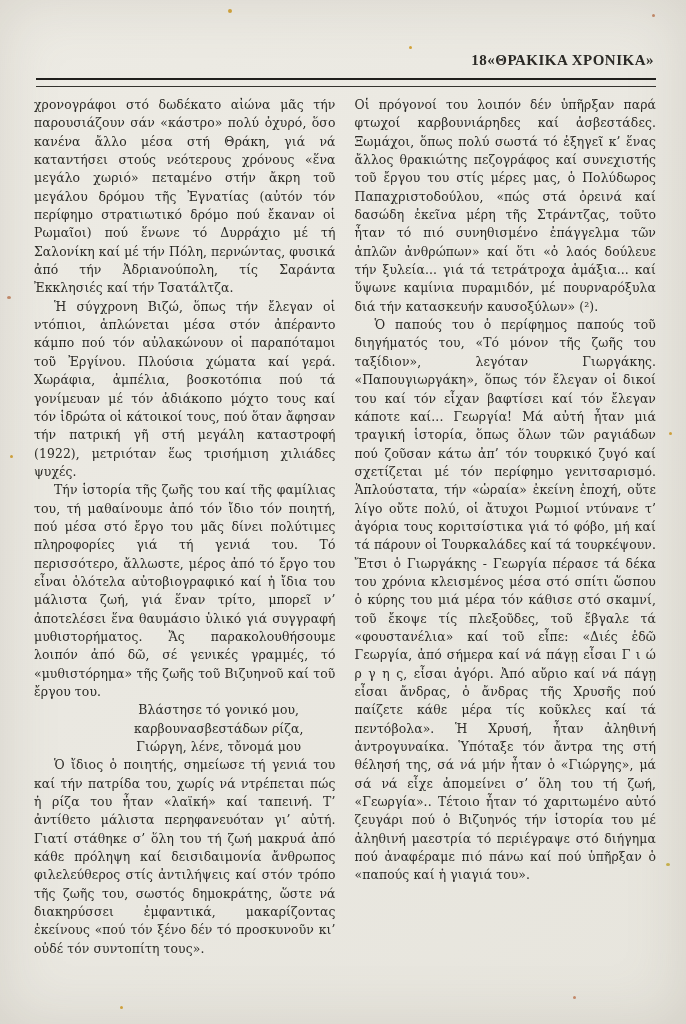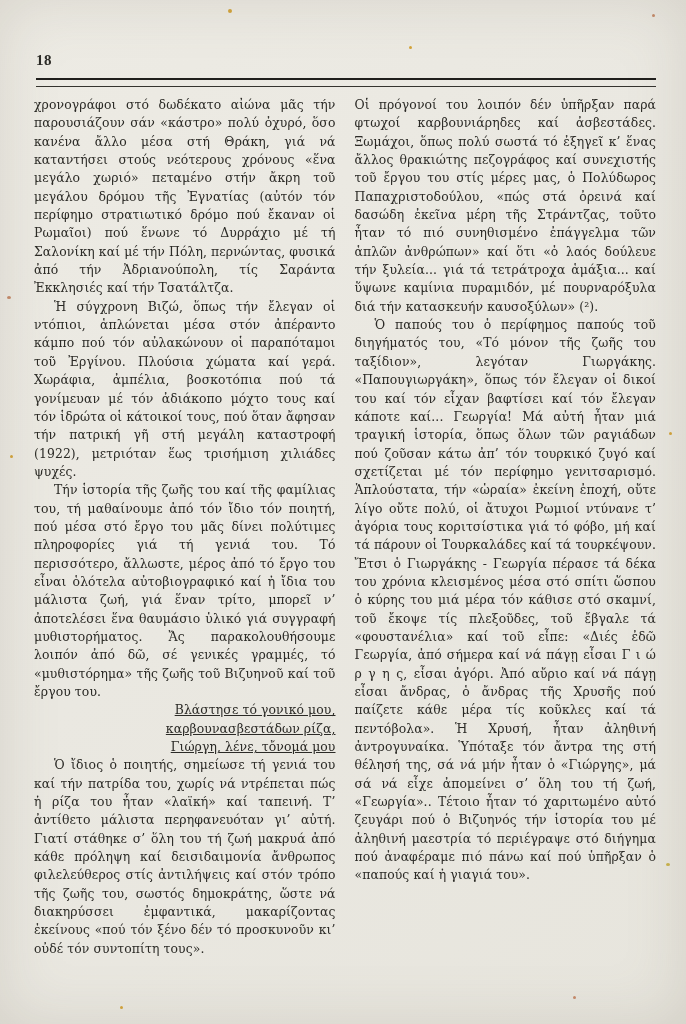--- a/index.html
+++ b/index.html
@@ -29,21 +29,21 @@
     position: absolute;
     border-radius: 50%;
     pointer-events: none;
   }
   .header {
     position: absolute;
     left: 36px;
     right: 32px;
     top: 52px;
     display: flex;
-    justify-content: space-between;
+    justify-content: flex-end;
     align-items: baseline;
     font-weight: bold;
     font-size: 15px;
     letter-spacing: 0.5px;
     font-family: "Liberation Serif", "DejaVu Serif", serif;
   }
   .rule {
     position: absolute;
     left: 36px;
     right: 30px;
@@ -70,22 +70,21 @@
   }
   .col p {
     margin: 0;
     text-indent: 20px;
   }
   .col p.noindent {
     text-indent: 0;
   }
   .poem {
     padding-left: 68px;
-    text-align: right;
-    text-decoration: underline;
+    text-align: center;
   }
   .poem .poem-line {
     display: block;
   }
 </style>
 </head>
 <body>
 
 <div class="page">
 
@@ -94,20 +93,21 @@
   <div class="speck" style="left:652px;top:14px;width:3px;height:3px;background:#c58a6a;"></div>
   <div class="speck" style="left:7px;top:296px;width:4px;height:3px;background:#c58a6a;"></div>
   <div class="speck" style="left:10px;top:455px;width:3px;height:3px;background:#d3a33a;"></div>
   <div class="speck" style="left:669px;top:432px;width:3px;height:3px;background:#d3a33a;"></div>
   <div class="speck" style="left:666px;top:863px;width:4px;height:3px;background:#c9b24a;"></div>
   <div class="speck" style="left:120px;top:1006px;width:3px;height:3px;background:#d3a33a;"></div>
   <div class="speck" style="left:573px;top:996px;width:3px;height:3px;background:#c58a6a;"></div>
 
   <div class="header">
     <span>18</span>
+    <span>«ΘΡΑΚΙΚΑ ΧΡΟΝΙΚΑ»</span>
   </div>
 
   <div class="rule"></div>
 
   <div class="columns">
 
     <div class="col">
       <p class="noindent">χρονογράφοι στό δωδέκατο αἰώνα μᾶς τήν παρουσιάζουν σάν «κάστρο» πολύ ὀχυρό, ὅσο κανένα ἄλλο μέσα στή Θράκη, γιά νά καταντήσει στούς νεότερους χρόνους «ἕνα μεγάλο χωριό» πεταμένο στήν ἄκρη τοῦ μεγάλου δρόμου τῆς Ἐγνατίας (αὐτόν τόν περίφημο στρατιωτικό δρόμο πού ἔκαναν οἱ Ρωμαῖοι) πού ἕνωνε τό Δυρράχιο μέ τή Σαλονίκη καί μέ τήν Πόλη, περνώντας, φυσικά ἀπό τήν Ἀδριανούπολη, τίς Σαράντα Ἐκκλησιές καί τήν Τσατάλτζα.</p>
       <p>Ἡ σύγχρονη Βιζώ, ὅπως τήν ἔλεγαν οἱ ντόπιοι, ἁπλώνεται μέσα στόν ἀπέραντο κάμπο πού τόν αὐλακώνουν οἱ παραπόταμοι τοῦ Ἐργίνου. Πλούσια χώματα καί γερά. Χωράφια, ἀμπέλια, βοσκοτόπια πού τά γονίμευαν μέ τόν ἀδιάκοπο μόχτο τους καί τόν ἱδρώτα οἱ κάτοικοί τους, πού ὅταν ἄφησαν τήν πατρική γῆ στή μεγάλη καταστροφή (1922), μετριόταν ἕως τρισήμιση χιλιάδες ψυχές.</p>
       <p>Τήν ἱστορία τῆς ζωῆς του καί τῆς φαμίλιας του, τή μαθαίνουμε ἀπό τόν ἴδιο τόν ποιητή, πού μέσα στό ἔργο του μᾶς δίνει πολύτιμες πληροφορίες γιά τή γενιά του. Τό περισσότερο, ἄλλωστε, μέρος ἀπό τό ἔργο του εἶναι ὁλότελα αὐτοβιογραφικό καί ἡ ἴδια του μάλιστα ζωή, γιά ἕναν τρίτο, μπορεῖ ν’ ἀποτελέσει ἕνα θαυμάσιο ὑλικό γιά συγγραφή μυθιστορήματος. Ἄς παρακολουθήσουμε λοιπόν ἀπό δῶ, σέ γενικές γραμμές, τό «μυθιστόρημα» τῆς ζωῆς τοῦ Βιζυηνοῦ καί τοῦ ἔργου του.</p>

